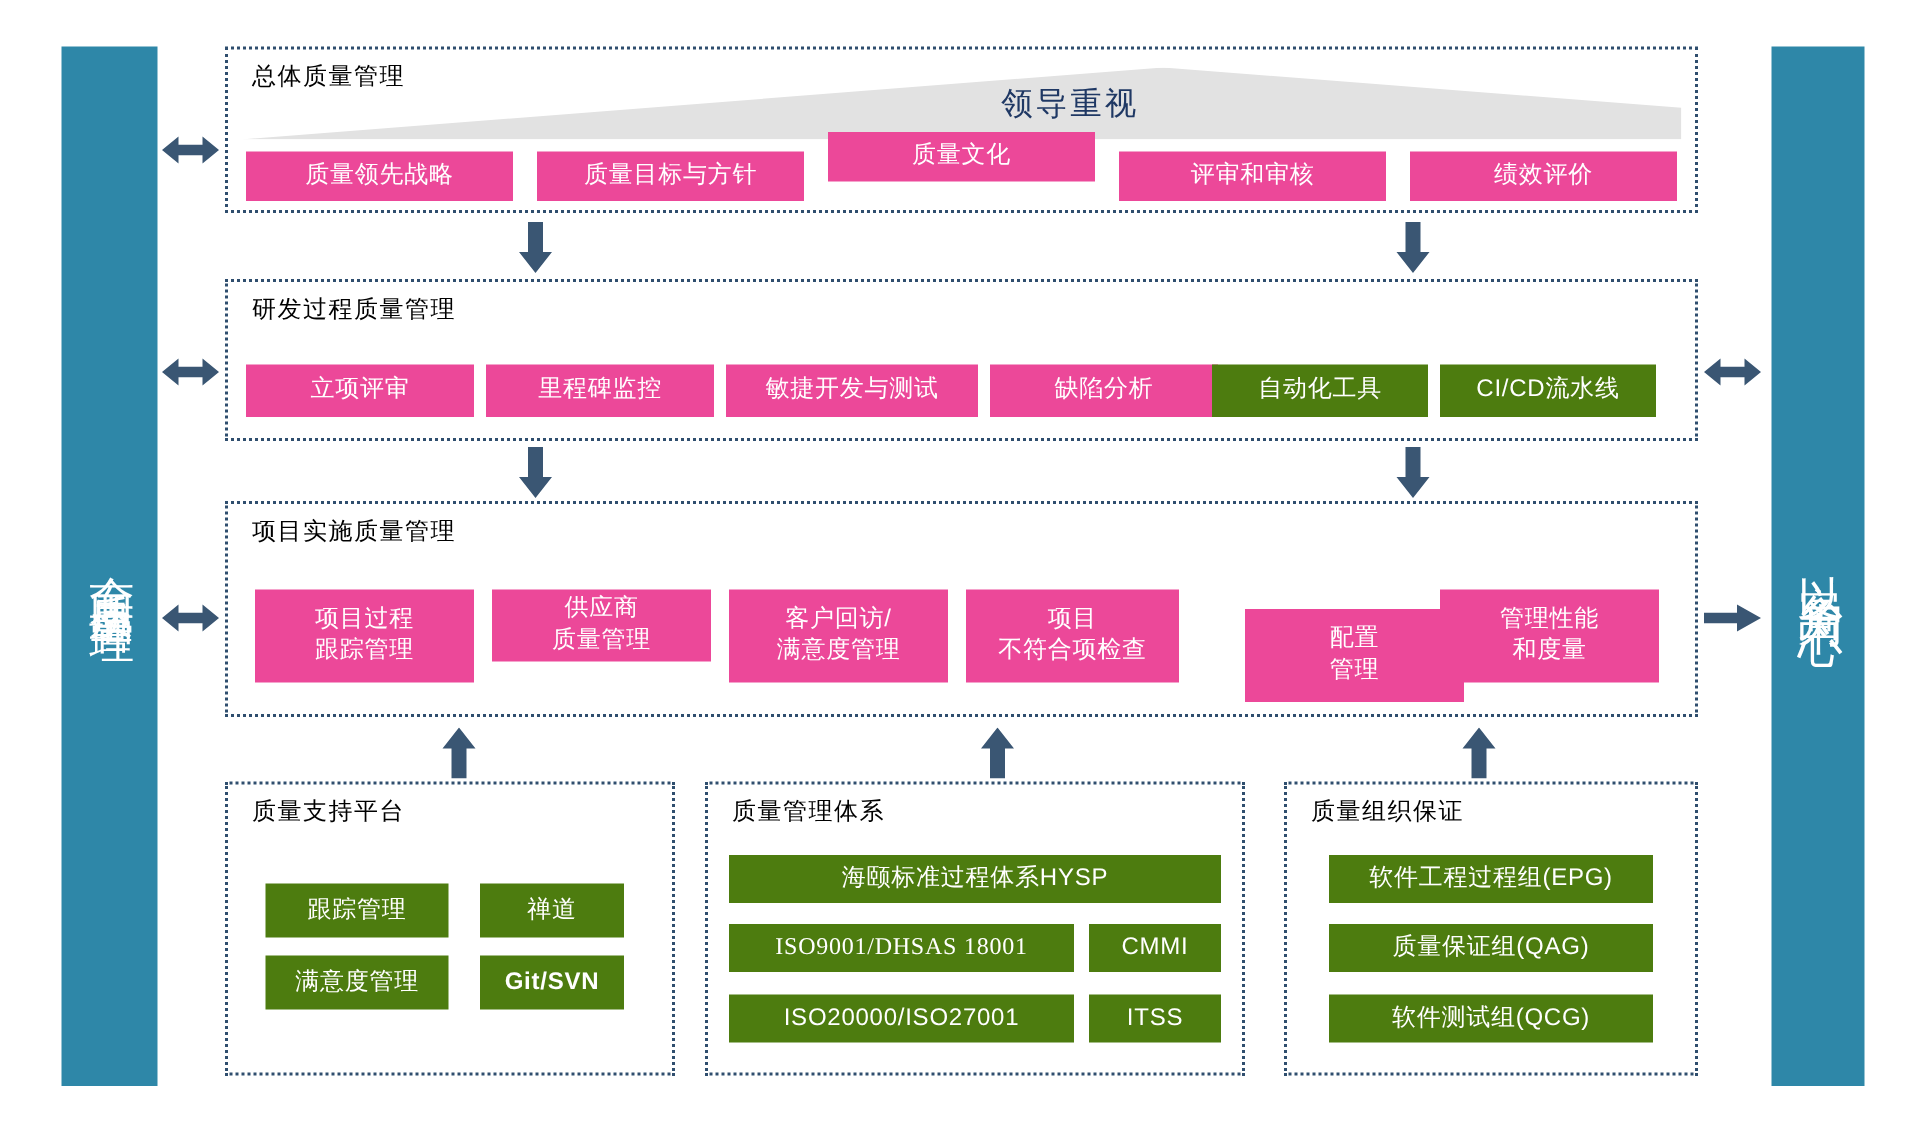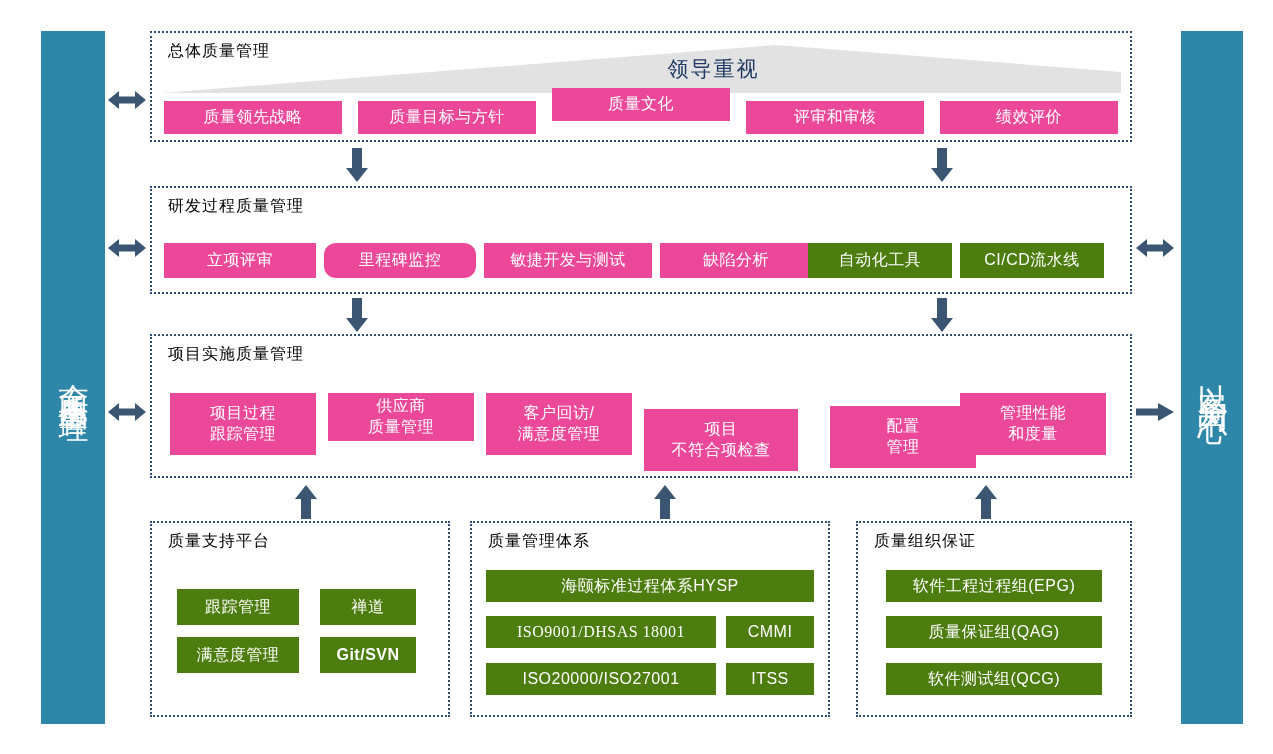--- a/index.html
+++ b/index.html
@@ -123,37 +123,37 @@
 <div class="tile navy" style="left:358px; top:101px; width:178px; height:33px;">质量目标与方针</div>
 <div class="tile navy" style="left:552px; top:88px; width:178px; height:33px;">质量文化</div>
 <div class="tile navy" style="left:746px; top:101px; width:178px; height:33px;">评审和审核</div>
 <div class="tile navy" style="left:940px; top:101px; width:178px; height:33px;">绩效评价</div>
 
 <div class="panel" id="panel-rnd">
   <div class="panel-title">研发过程质量管理</div>
 </div>
 
 <div class="tile navy" style="left:164px; top:243px; width:152px; height:35px;">立项评审</div>
-<div class="tile navy" style="left:324px; top:243px; width:152px; height:35px;border-radius:12px;">里程碑监控</div>
+<div class="tile navy" style="left:324px; top:243px; width:152px; height:35px;">里程碑监控</div>
 <div class="tile navy" style="left:484px; top:243px; width:168px; height:35px;">敏捷开发与测试</div>
 <div class="tile navy" style="left:660px; top:243px; width:152px; height:35px;">缺陷分析</div>
 <div class="tile teal" style="left:808px; top:243px; width:144px; height:35px;">自动化工具</div>
 <div class="tile teal" style="left:960px; top:243px; width:144px; height:35px;">CI/CD流水线</div>
 
 <div class="panel" id="panel-project">
   <div class="panel-title">项目实施质量管理</div>
 </div>
 
 <div class="tile navy" style="left:170px; top:393px; width:146px; height:62px;">项目过程
 跟踪管理</div>
 <div class="tile navy" style="left:328px; top:393px; width:146px; height:48px;">供应商
 质量管理</div>
 <div class="tile navy" style="left:486px; top:393px; width:146px; height:62px;">客户回访/
 满意度管理</div>
-<div class="tile navy" style="left:644px; top:393px; width:154px; height:62px;margin-top:16px;">项目
+<div class="tile navy" style="left:644px; top:393px; width:142px; height:62px;">项目
 不符合项检查</div>
 <div class="tile navy" style="left:830px; top:393px; width:146px; height:62px;margin-top:13px;">配置
 管理</div>
 <div class="tile navy" style="left:960px; top:393px; width:146px; height:62px;">管理性能
 和度量</div>
 
 <div class="panel" id="panel-support">
   <div class="panel-title">质量支持平台</div>
 </div>
 

